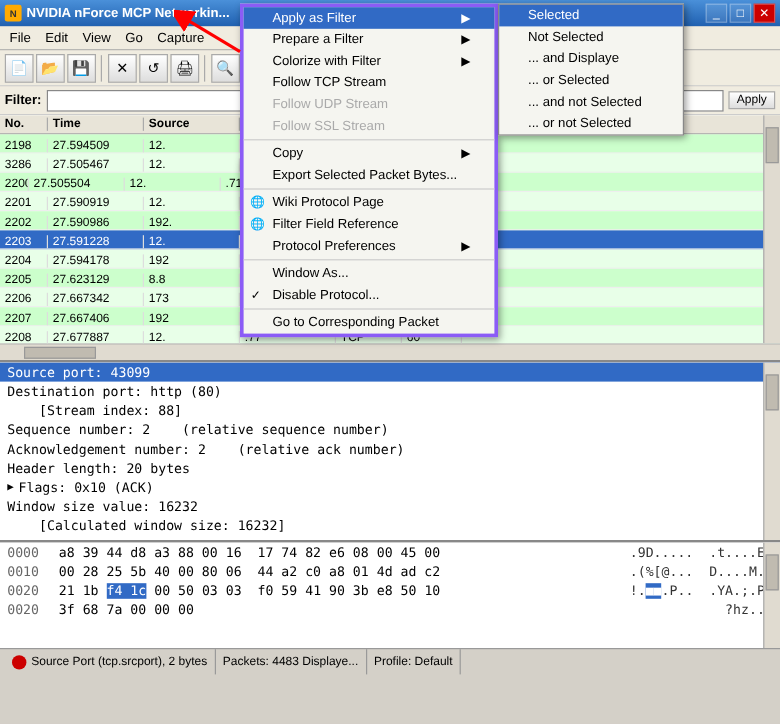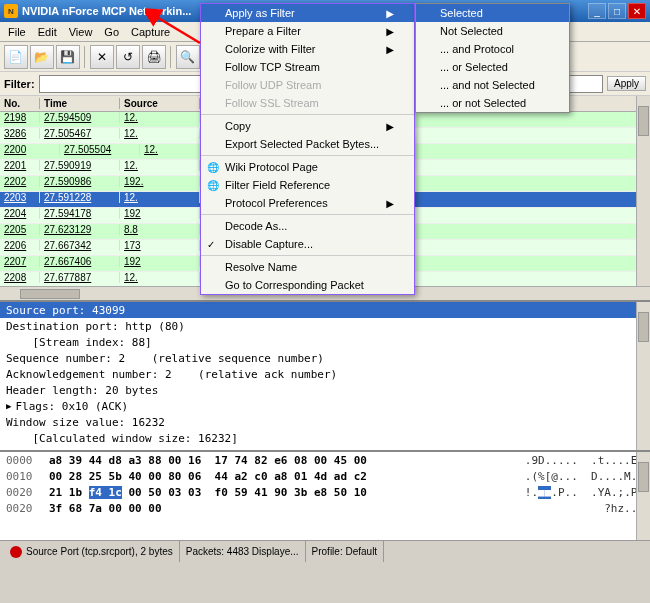--- a/index.html
+++ b/index.html
@@ -131,24 +131,23 @@
     }
     .ph-cell {
       padding: 0 4px;
       border-right: 1px solid #aaa;
       overflow: hidden;
       white-space: nowrap;
     }
     .packet-row {
       display: flex;
       height: 16px;
-      align-items: flex-start;
+      align-items: flex-end;
       border-bottom: 1px solid #eee;
       font-size: 10px;
-      text-decoration: underline;
     }
     .packet-row.selected { background: #316ac5; color: white; }
     .packet-row.green { background: #ccffcc; }
     .packet-row.light-green { background: #e8ffe8; }
     .pr-cell {
       padding: 0 4px;
       border-right: 1px solid #ddd;
       overflow: hidden;
       white-space: nowrap;
     }
@@ -197,21 +196,21 @@
       font-size: 11px;
     }
     .hex-row {
       padding: 0 6px;
       height: 16px;
       display: flex;
       align-items: center;
       white-space: nowrap;
     }
     .hex-offset { color: #666; margin-right: 8px; min-width: 35px; }
-    .hex-bytes { flex: 1; font-weight: bold; }
+    .hex-bytes { flex: 1; }
     .hex-highlight { background: #316ac5; color: white; }
     .hex-ascii { margin-left: 10px; color: #333; }
 
     
     .status-bar {
       background: #d4d0c8;
       height: 22px;
       border-top: 1px solid #999;
       display: flex;
       align-items: center;
@@ -225,21 +224,21 @@
       display: flex; align-items: center; gap: 4px;
       height: 100%;
     }
     .status-icon { width: 12px; height: 12px; border-radius: 50%; }
     .status-icon.red { background: #cc0000; }
 
     
     .context-menu {
       position: absolute;
       background: #f5f5f0;
-      border: 1px solid #8b5cf6;
+      border: 3px solid #8b5cf6;
       box-shadow: 2px 2px 6px rgba(0,0,0,0.4);
       min-width: 200px;
       z-index: 100;
       font-size: 11px;
     }
     .cm-item {
       padding: 3px 20px 3px 24px;
       cursor: pointer;
       position: relative;
       white-space: nowrap;
@@ -363,21 +362,21 @@
   <div class="packet-row light-green">
     <span class="pr-cell" style="width:40px">3286</span>
     <span class="pr-cell" style="width:80px">27.505467</span>
     <span class="pr-cell" style="width:80px">12.</span>
     <span class="pr-cell" style="width:80px"></span>
     <span class="pr-cell" style="width:55px">TCP</span>
     <span class="pr-cell" style="width:50px">1514</span>
     <span class="pr-cell" style="flex:1"></span>
   </div>
   <div class="packet-row green">
-    <span class="pr-cell" style="width:60px">2200</span>
+    <span class="pr-cell" style="width:24px">2200</span>
     <span class="pr-cell" style="width:80px">27.505504</span>
     <span class="pr-cell" style="width:80px">12.</span>
     <span class="pr-cell" style="width:80px">.71</span>
     <span class="pr-cell" style="width:55px">HTTP</span>
     <span class="pr-cell" style="width:50px">69</span>
     <span class="pr-cell" style="flex:1"></span>
   </div>
   <div class="packet-row light-green">
     <span class="pr-cell" style="width:40px">2201</span>
     <span class="pr-cell" style="width:80px">27.590919</span>
@@ -592,44 +591,41 @@
   <div class="cm-item">
     <span style="position:absolute;left:6px;font-size:10px;color:#aaa;">🌐</span>
     <span>Filter Field Reference</span>
   </div>
   <div class="cm-item">
     <span>Protocol Preferences</span>
     <span class="cm-arrow">▶</span>
   </div>
   <div class="cm-separator"></div>
   <div class="cm-item">
-    <span>Decode As...</span>
+    <span>Window As...</span>
   </div>
   <div class="cm-item">
     <span class="cm-check">✓</span>
-    <span>Disable Capture...</span>
+    <span>Disable Protocol...</span>
   </div>
   <div class="cm-separator"></div>
-  <div class="cm-item">
-    <span>Resolve Name</span>
-  </div>
   <div class="cm-item">
     <span>Go to Corresponding Packet</span>
   </div>
 </div>
 
 <div class="submenu2" style="top:3px; left:415px;">
   <div class="cm-item highlighted">
     <span>Selected</span>
   </div>
   <div class="cm-item">
     <span>Not Selected</span>
   </div>
   <div class="cm-item">
-    <span>... and Protocol</span>
+    <span>... and Displaye</span>
   </div>
   <div class="cm-item">
     <span>... or Selected</span>
   </div>
   <div class="cm-item">
     <span>... and not Selected</span>
   </div>
   <div class="cm-item">
     <span>... or not Selected</span>
   </div>

